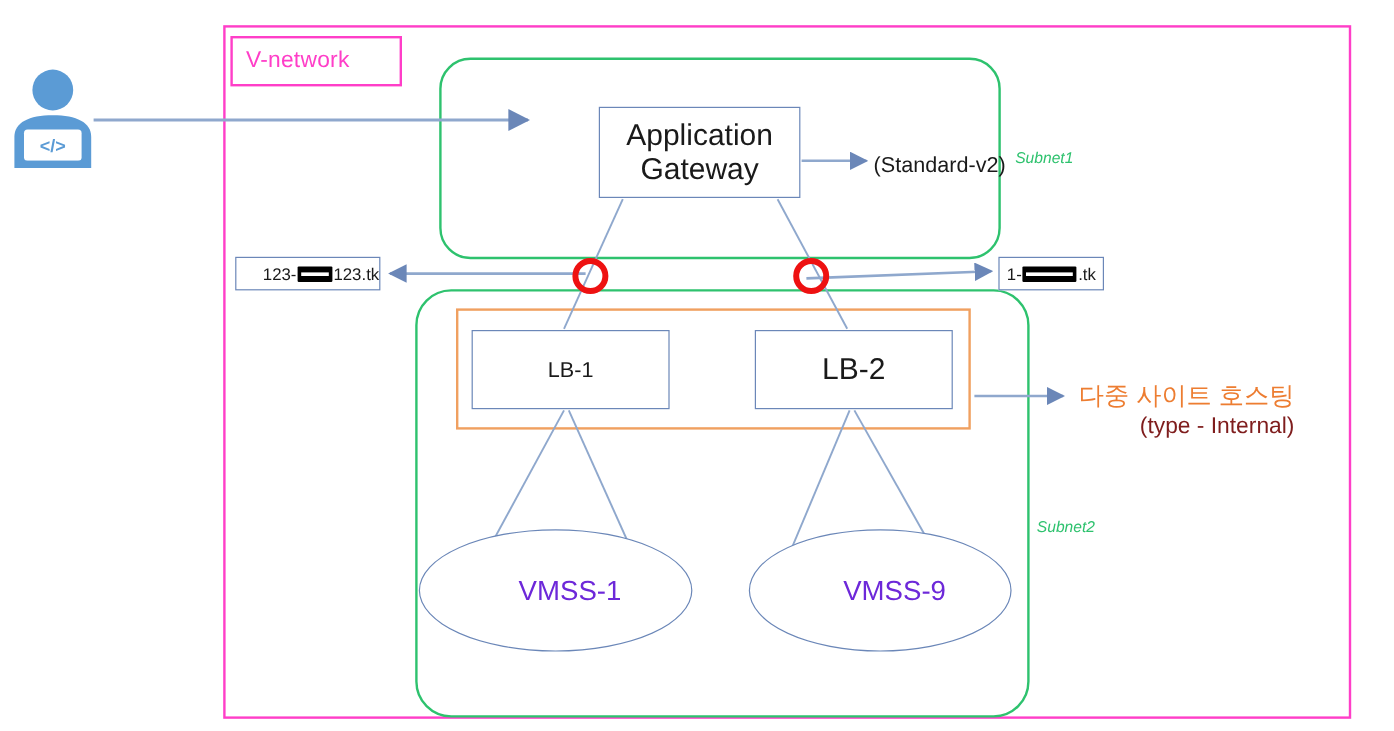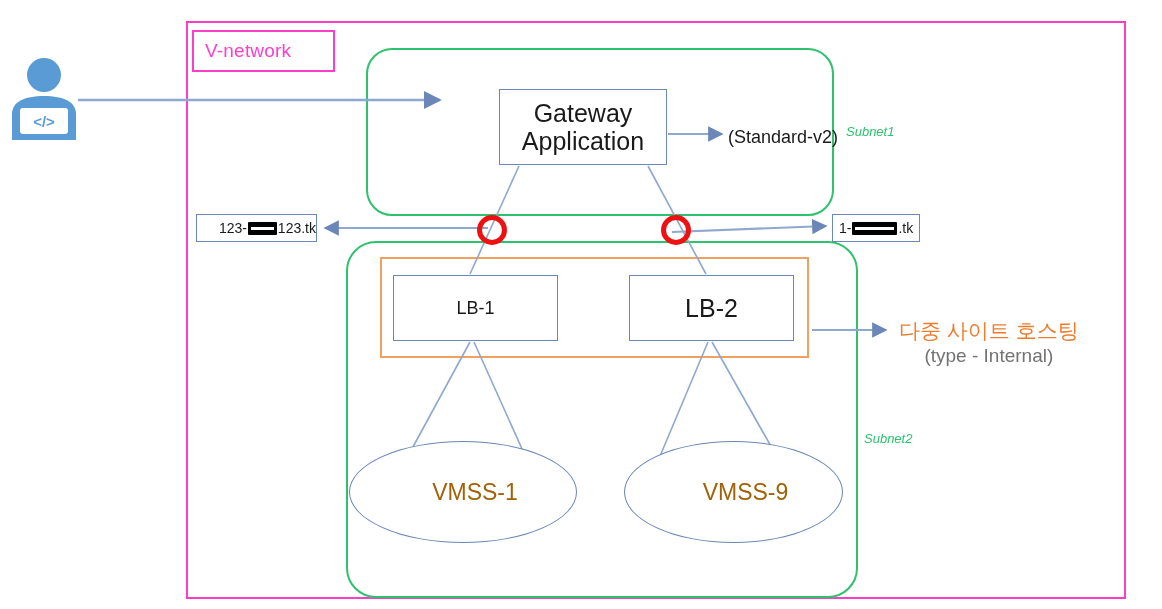--- a/index.html
+++ b/index.html
@@ -120,21 +120,21 @@
 
   
   .node-ellipse {
     border: 1.5px solid #6b87b8;
     border-radius: 50%;
     background: #ffffff;
     box-sizing: border-box;
     display: flex;
     align-items: center;
     justify-content: center;
-    color: #a16207;
+    color: #6d28d9;
     font-size: 23px;
     padding-left: 24px;
   }
   #vmss1-ellipse {
     left: 349px;
     top: 441px;
     width: 228px;
     height: 102px;
   }
   #vmss2-ellipse {
@@ -204,23 +204,24 @@
     white-space: nowrap;
   }
   #multisite-annotation .ko {
     display: block;
     color: #ed7d31;
     font-size: 21px;
     line-height: 1.25;
   }
   #multisite-annotation .en {
     display: block;
-    color: #737373;
+    color: #7f1d1d;
     font-size: 19px;
     line-height: 1.3;
+    text-align: right;
   }
 
   
   #user-icon {
     left: 8px;
     top: 56px;
     width: 72px;
     height: 88px;
   }
 
@@ -293,22 +294,22 @@
   <svg class="abs" id="user-icon" viewBox="0 0 72 88" xmlns="http://www.w3.org/2000/svg">
     <circle cx="36" cy="19" r="17" fill="#5b9bd5"></circle>
     <path d="M 4 84 L 4 58 C 4 46 16 40 36 40 C 56 40 68 46 68 58 L 68 84 Z" fill="#5b9bd5"></path>
     <rect x="12" y="52" width="48" height="26" rx="3" fill="#ffffff"></rect>
     <rect x="6" y="78" width="60" height="6" rx="2" fill="#5b9bd5"></rect>
     <text x="36" y="71" text-anchor="middle" font-family="Liberation Sans, sans-serif" font-size="15" font-weight="bold" fill="#5b9bd5">&lt;/&gt;</text>
   </svg>
 
   <div class="abs node-box" id="appgw-box">
     <div>
+      <div>Application</div>
       <div>Gateway</div>
-      <div>Application</div>
     </div>
   </div>
 
   <div class="abs node-box" id="lb1-box">
     <span>LB-1</span>
   </div>
 
   <div class="abs node-box" id="lb2-box">
     <span>LB-2</span>
   </div>

